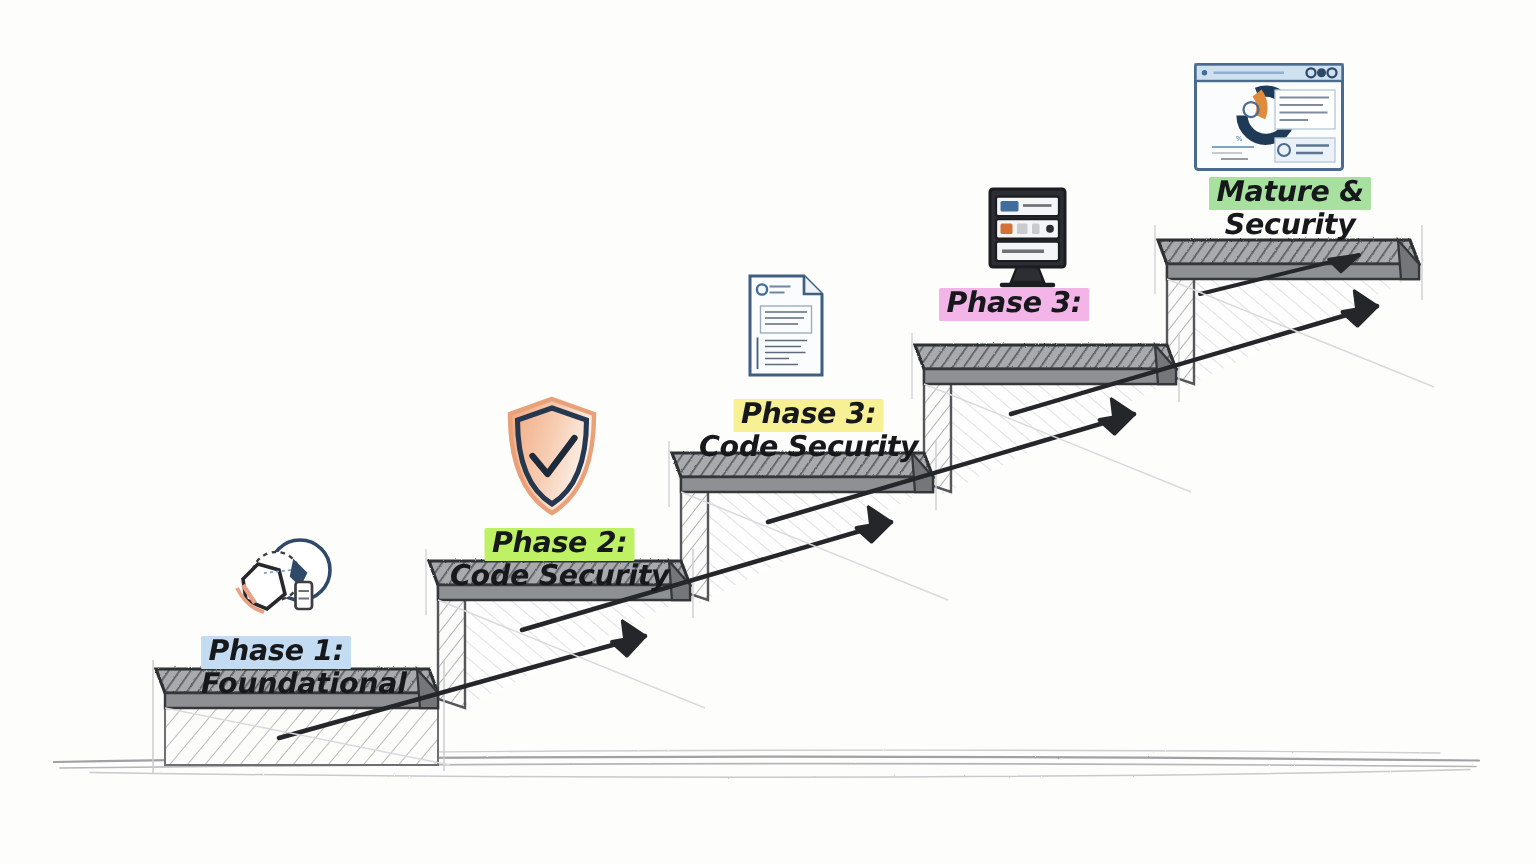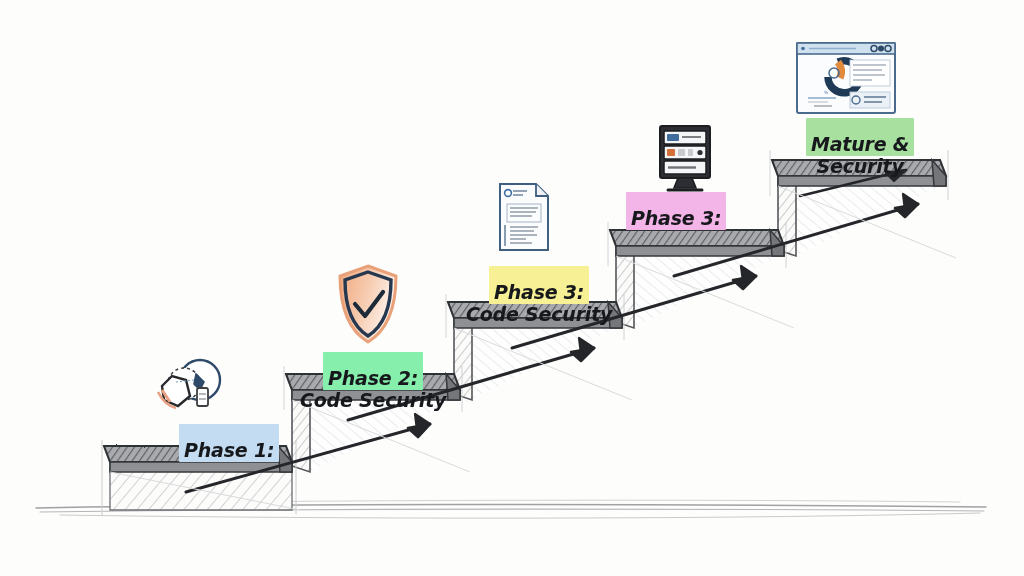--- a/index.html
+++ b/index.html
@@ -32,21 +32,21 @@
     font-weight: 700;
     font-style: italic;
     letter-spacing: -0.2px;
   }
   .step-label .lbl-line1,
   .step-label .lbl-line2 {
     display: block;
   }
   .step-label .lbl-line1 {
     display: inline-block;
-    padding: 16px 5px 1px 5px;
+    padding: 0px 5px 1px 5px;
     border-radius: 1px;
   }
   .step-label.align-left   { text-align: left; }
   .step-label.align-center { text-align: center; }
 
   
 
   
   .icon-wrap {
     position: absolute;
@@ -280,25 +280,26 @@
       <path d="M20 66 L38 66" stroke="#8e9094" stroke-width="1.2"></path>
       <text x="30" y="54" font-size="4.5" fill="#3f6d9e" font-family="DejaVu Sans, sans-serif">%</text>
 
       <rect x="56" y="52" width="40" height="16" fill="#eaf1f7" stroke="#b9c8d6" stroke-width="0.9"></rect>
       <circle cx="62" cy="60" r="4" fill="none" stroke="#4a6b8e" stroke-width="1.4"></circle>
       <path d="M70 57 L92 57 M70 62 L88 62" stroke="#5d7790" stroke-width="1.6"></path>
     </svg>
   </div>
 
   <div class="step-label align-left" style="left:134px; top:424px; font-size:19px;">
-    <span class="lbl-line1" style="background: rgb(195, 220, 241); margin-left: 45px;">Phase 1:</span>
+    <span class="lbl-line1" style="background: rgb(195, 220, 241);">Phase 1:</span>
+    <span class="lbl-line2">Foundational</span>
   </div>
 
   <div class="step-label align-center" style="left:300px; top:352px; font-size:19px;">
-    <span class="lbl-line1" style="background: #86efac;">Phase 2:</span>
+    <span class="lbl-line1" style="background: #bef264;">Phase 2:</span>
     <span class="lbl-line2">Code Security</span>
   </div>
 
   <div class="step-label align-center" style="left:466px; top:266px; font-size:19px;">
     <span class="lbl-line1" style="background: rgb(247, 240, 148);">Phase 3:</span>
     <span class="lbl-line2">Code Security</span>
   </div>
 
   <div class="step-label align-center" style="left:626px; top:192px; font-size:19px;">
     <span class="lbl-line1" style="background: rgb(243, 180, 231);">Phase 3:</span>

